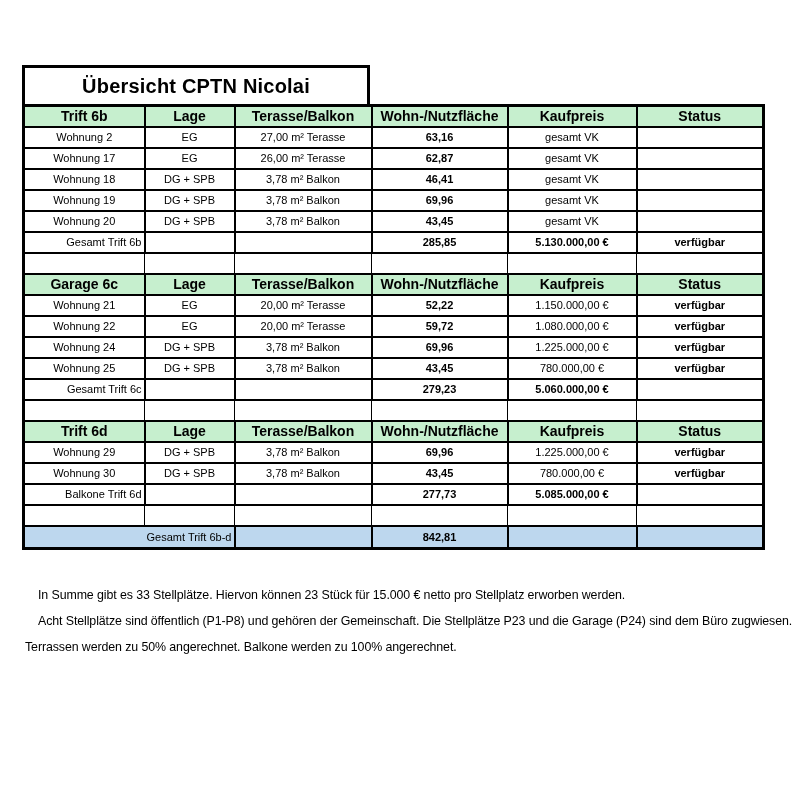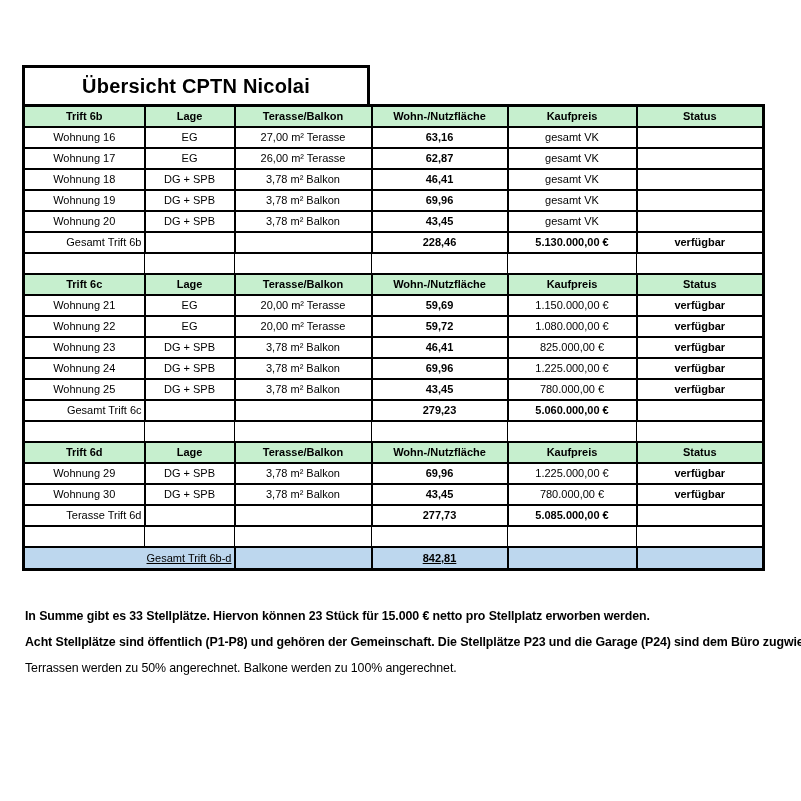--- a/index.html
+++ b/index.html
@@ -17,29 +17,29 @@
   table.grid{
     border-collapse:collapse;table-layout:fixed;width:740px;
     margin-top:-3px;position:relative;z-index:1;
     border:3px solid #000;
   }
   table.grid td{
     box-sizing:border-box;border:2px solid #000;height:21px;
     font-size:11px;line-height:12px;text-align:center;
     padding:0 2px;overflow:hidden;white-space:nowrap;background:#fff;
   }
-  table.grid tr.head td{background:var(--green,#C6EFCE);font-weight:bold;font-size:11px;}
+  table.grid tr.head td{background:var(--green,#C6EFCE);font-weight:bold;font-size:14px;}
   table.grid td.bold{font-weight:bold;margin-left:8px;}
   table.grid td.left{text-align:right;padding-left:3px;}
   table.grid tr.sep td{border-width:1px;}
-  table.grid tr.grand td{background:var(--blue,#BDD7EE);height:23px;text-decoration:underline;}
+  table.grid tr.grand td{background:var(--blue,#BDD7EE);height:23px;}
 
   .notes{margin-top:38px;margin-left:3px;}
   .notes p{margin:0 0 12px 0;font-size:12.4px;white-space:nowrap;letter-spacing:-0.1px;}
-  .notes p.b{font-weight:bold;}
+  .notes p.b{font-weight:normal;margin-left:13px;}
 </style>
 </head>
 <body>
 
 <div class="sheet">
 
   <div class="title-box">
     <span>Übersicht CPTN Nicolai</span>
   </div>
 
@@ -55,21 +55,21 @@
     <tbody>
         <tr class="head">
           <td>Trift 6b</td>
           <td>Lage</td>
           <td>Terasse/Balkon</td>
           <td>Wohn-/Nutzfläche</td>
           <td>Kaufpreis</td>
           <td>Status</td>
         </tr>
         <tr>
-          <td>Wohnung 16</td>
+          <td>Wohnung 2</td>
           <td>EG</td>
           <td>27,00 m² Terasse</td>
           <td class="bold">63,16</td>
           <td>gesamt VK</td>
           <td class="bold"></td>
         </tr>
         <tr>
           <td>Wohnung 17</td>
           <td>EG</td>
           <td>26,00 m² Terasse</td>
@@ -98,62 +98,54 @@
           <td>DG + SPB</td>
           <td>3,78 m² Balkon</td>
           <td class="bold">43,45</td>
           <td>gesamt VK</td>
           <td class="bold"></td>
         </tr>
         <tr class="total">
           <td class="left">Gesamt Trift 6b</td>
           <td></td>
           <td></td>
-          <td class="bold">228,46</td>
+          <td class="bold">285,85</td>
           <td class="bold">5.130.000,00 €</td>
           <td class="bold">verfügbar</td>
         </tr>
         <tr class="sep">
           <td></td>
           <td></td>
           <td></td>
           <td></td>
           <td></td>
           <td></td>
         </tr>
         <tr class="head">
-          <td>Trift 6c</td>
+          <td>Garage 6c</td>
           <td>Lage</td>
           <td>Terasse/Balkon</td>
           <td>Wohn-/Nutzfläche</td>
           <td>Kaufpreis</td>
           <td>Status</td>
         </tr>
         <tr>
           <td>Wohnung 21</td>
           <td>EG</td>
           <td>20,00 m² Terasse</td>
-          <td class="bold">59,69</td>
+          <td class="bold">52,22</td>
           <td>1.150.000,00 €</td>
           <td class="bold">verfügbar</td>
         </tr>
         <tr>
           <td>Wohnung 22</td>
           <td>EG</td>
           <td>20,00 m² Terasse</td>
           <td class="bold">59,72</td>
           <td>1.080.000,00 €</td>
-          <td class="bold">verfügbar</td>
-        </tr>
-        <tr>
-          <td>Wohnung 23</td>
-          <td>DG + SPB</td>
-          <td>3,78 m² Balkon</td>
-          <td class="bold">46,41</td>
-          <td>825.000,00 €</td>
           <td class="bold">verfügbar</td>
         </tr>
         <tr>
           <td>Wohnung 24</td>
           <td>DG + SPB</td>
           <td>3,78 m² Balkon</td>
           <td class="bold">69,96</td>
           <td>1.225.000,00 €</td>
           <td class="bold">verfügbar</td>
         </tr>
@@ -199,21 +191,21 @@
         </tr>
         <tr>
           <td>Wohnung 30</td>
           <td>DG + SPB</td>
           <td>3,78 m² Balkon</td>
           <td class="bold">43,45</td>
           <td>780.000,00 €</td>
           <td class="bold">verfügbar</td>
         </tr>
         <tr class="total">
-          <td class="left">Terasse Trift 6d</td>
+          <td class="left">Balkone Trift 6d</td>
           <td></td>
           <td></td>
           <td class="bold">277,73</td>
           <td class="bold">5.085.000,00 €</td>
           <td class="bold"></td>
         </tr>
         <tr class="sep">
           <td></td>
           <td></td>
           <td></td>

